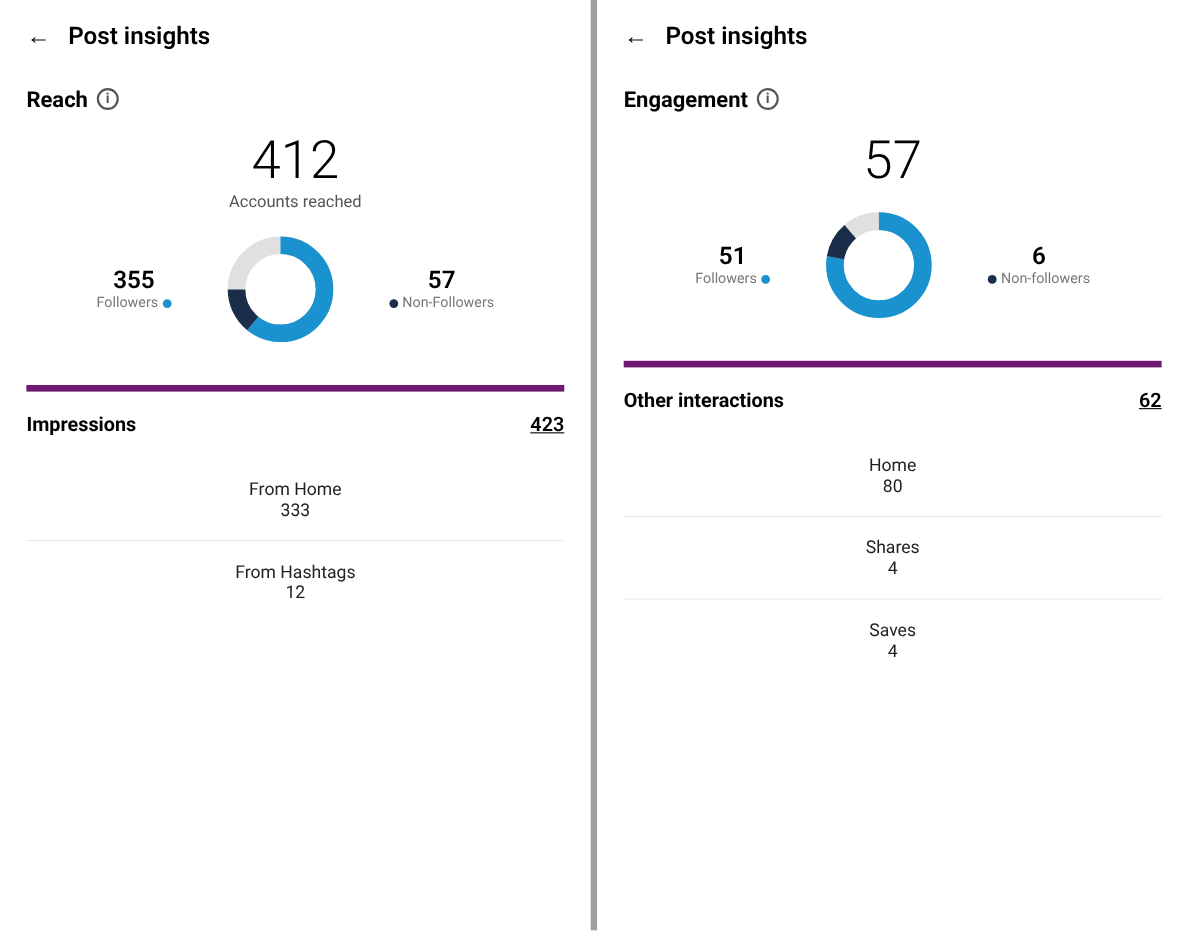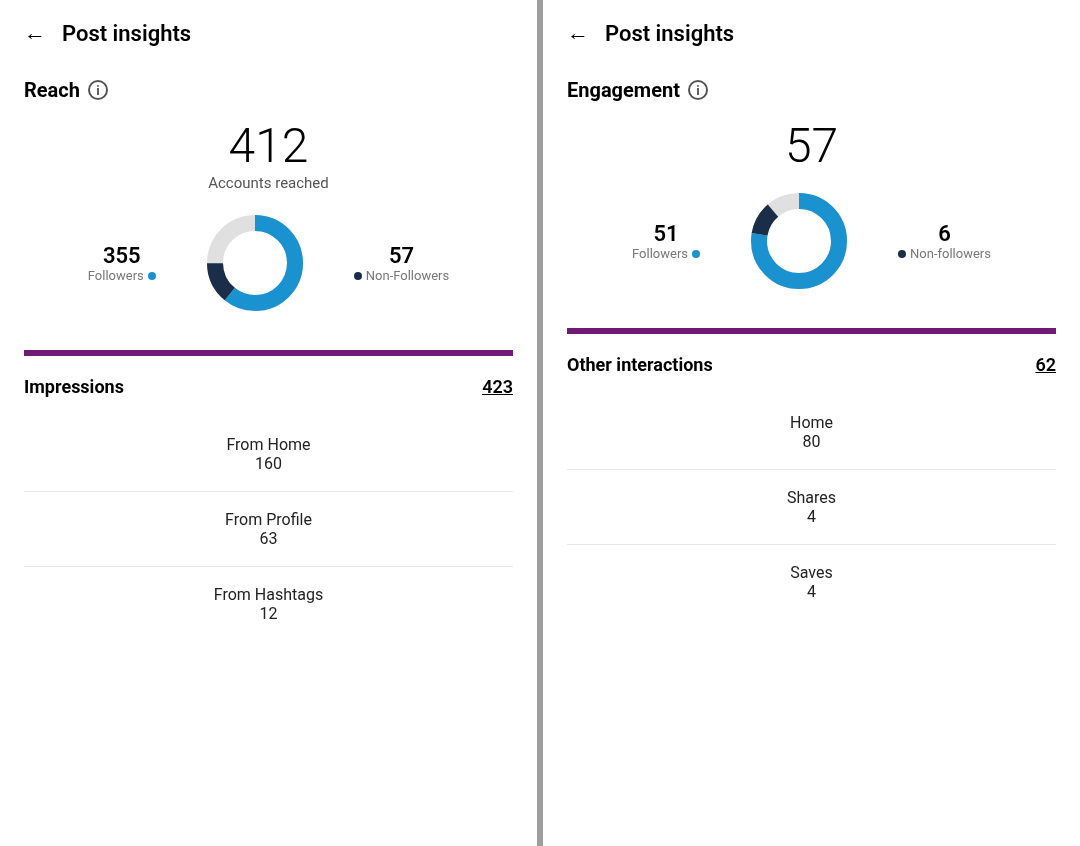--- a/index.html
+++ b/index.html
@@ -206,25 +206,21 @@
   </div>
 
   <div class="metrics-section">
     <div class="metrics-header">
       <span class="metrics-title">Impressions</span>
       <span class="metrics-total">423</span>
     </div>
     <div>
       <div class="metric-row">
         <span class="metric-name">From Home</span>
-        <span class="metric-value">160</span>
-      </div>
-      <div class="metric-row">
-        <span class="metric-name">From Profile</span>
-        <span class="metric-value">63</span>
+        <span class="metric-value">333</span>
       </div>
       <div class="metric-row">
         <span class="metric-name">From Hashtags</span>
         <span class="metric-value">12</span>
       </div>
     </div>
   </div>
 
 </div>
 

